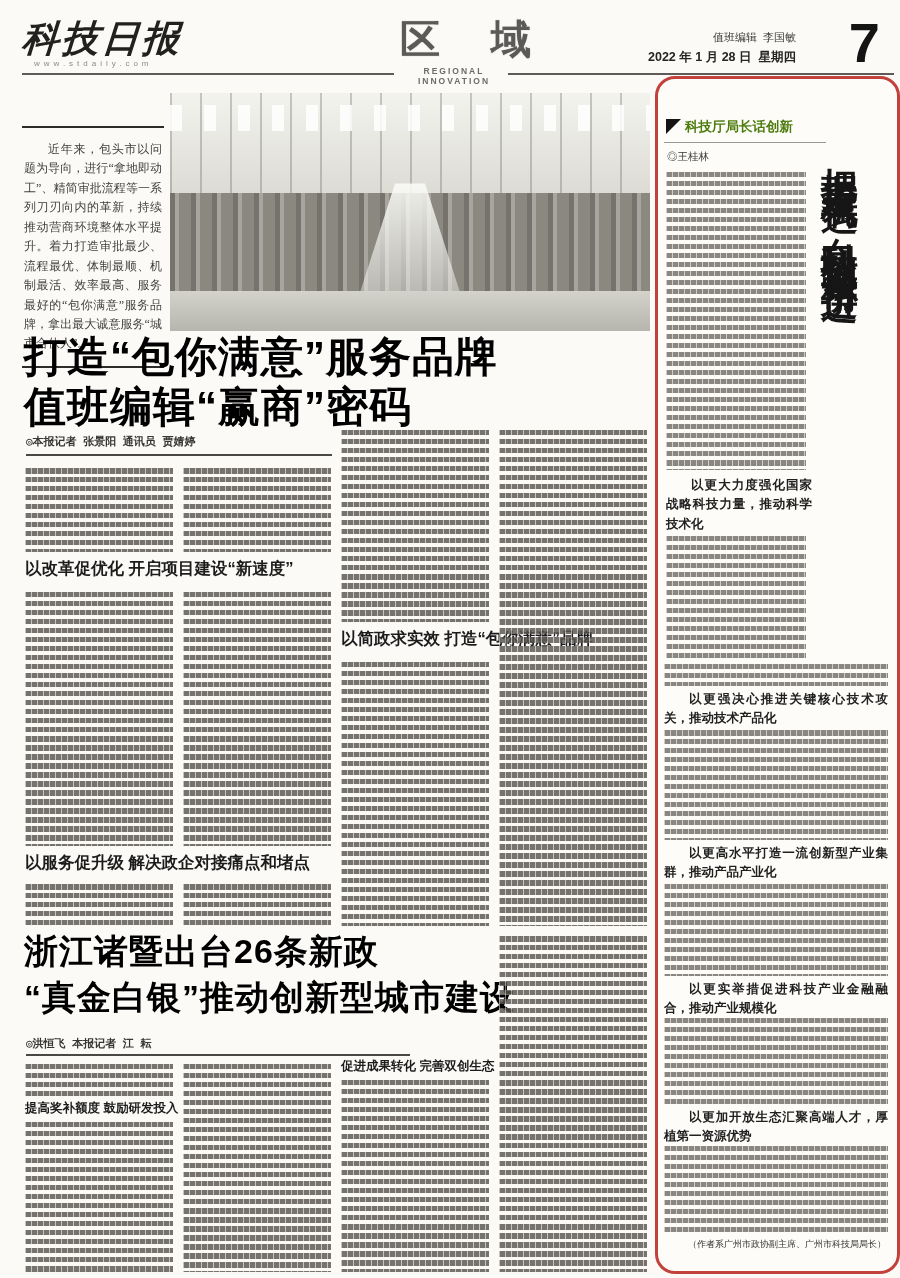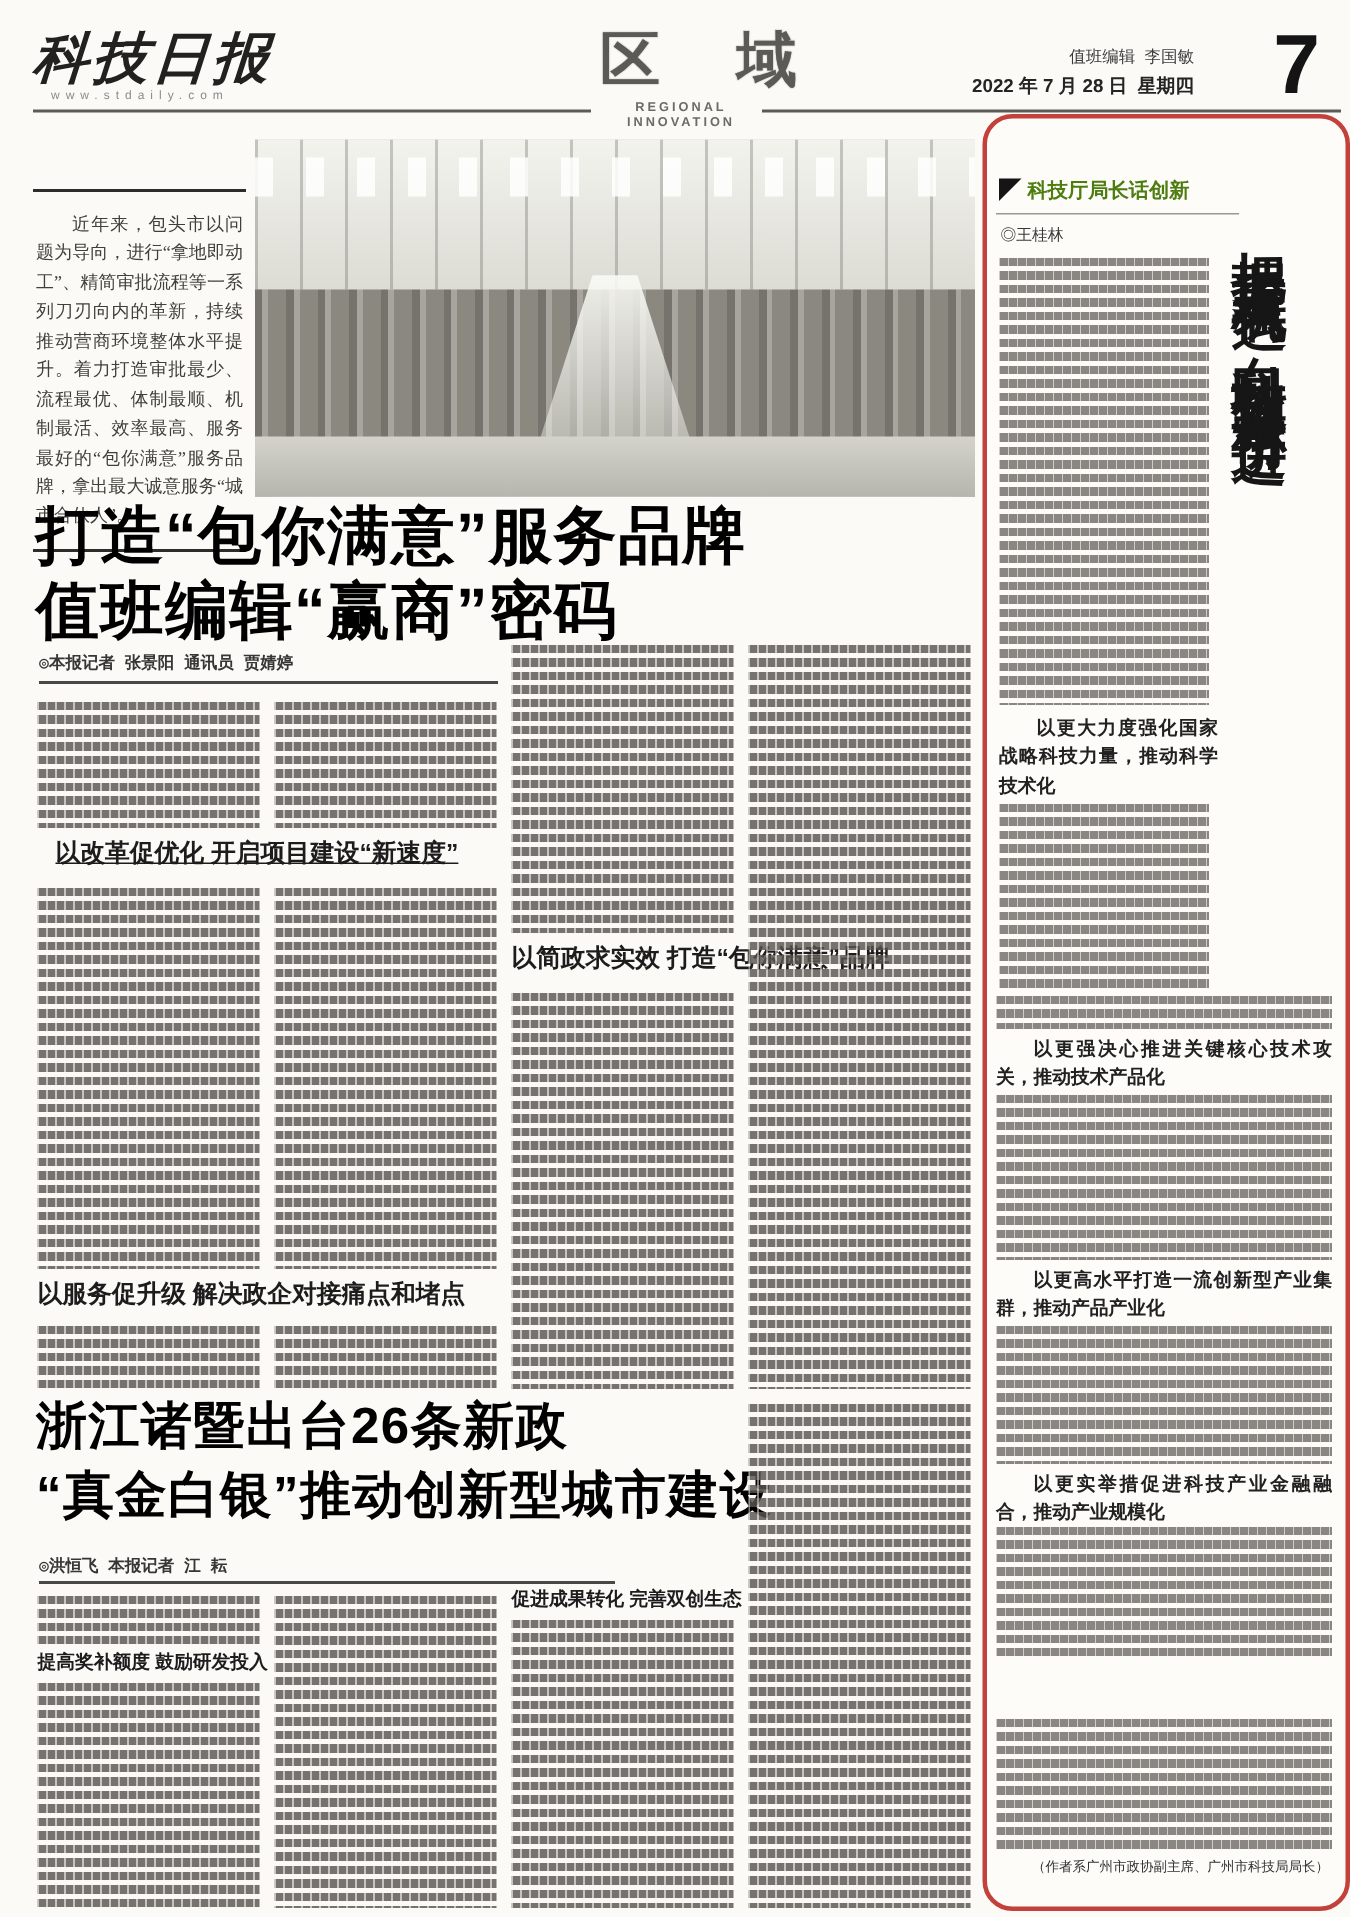--- a/index.html
+++ b/index.html
@@ -84,21 +84,21 @@
   <div class="abs hrule" style="left:22px;top:73px;width:372px;"></div>
   <div class="abs hrule" style="left:508px;top:73px;width:386px;"></div>
 
   <div class="abs section-cn">区 域</div>
   <div class="abs section-en">REGIONAL INNOVATION</div>
 
   <div class="abs editor-line">
     <span>值班编辑</span>&nbsp;&nbsp;<span>李国敏</span>
   </div>
   <div class="abs date-line">
-    <span>2022 年 7 月 28 日</span>&nbsp;&nbsp;<span>星期四</span>
+    <span>2022 年 1 月 28 日</span>&nbsp;&nbsp;<span>星期四</span>
   </div>
   <div class="abs page-num">7</div>
 
   <div class="abs intro">
     <p>近年来，包头市以问题为导向，进行“拿地即动工”、精简审批流程等一系列刀刃向内的革新，持续推动营商环境整体水平提升。着力打造审批最少、流程最优、体制最顺、机制最活、效率最高、服务最好的“包你满意”服务品牌，拿出最大诚意服务“城市合伙人”。</p>
   </div>
 
   <div class="abs photo">
     <div class="ph-ceiling"></div>
     <div class="ph-lights"></div>
@@ -109,21 +109,21 @@
 
   <div class="abs headline h-main" style="left:24px;top:336px;">打造“包你满意”服务品牌</div>
   <div class="abs headline h-main" style="left:24px;top:386px;">值班编辑“赢商”密码</div>
 
   <div class="abs byline" style="left:26px;top:434px;">◎本报记者 张景阳 通讯员 贾婧婷</div>
   <div class="abs hrule" style="left:26px;top:454px;width:306px;height:1.5px;background:#4a4846;"></div>
 
   <div class="sim" style="left:25px;top:468px;width:148px;height:84px;"></div>
   <div class="sim" style="left:183px;top:468px;width:148px;height:84px;"></div>
 
-  <div class="abs subhead-lg" style="left:37px;top:558px;width:312px;text-decoration:underline;">以改革促优化 开启项目建设“新速度”</div>
+  <div class="abs subhead-lg" style="left:25px;top:558px;width:312px;">以改革促优化 开启项目建设“新速度”</div>
 
   <div class="sim" style="left:25px;top:592px;width:148px;height:254px;"></div>
   <div class="sim" style="left:183px;top:592px;width:148px;height:254px;"></div>
 
   <div class="abs subhead-lg" style="left:25px;top:852px;width:312px;">以服务促升级 解决政企对接痛点和堵点</div>
 
   <div class="sim" style="left:25px;top:884px;width:148px;height:42px;"></div>
   <div class="sim" style="left:183px;top:884px;width:148px;height:42px;"></div>
 
   <div class="sim" style="left:341px;top:430px;width:148px;height:192px;"></div>
@@ -170,17 +170,18 @@
   <div class="sim soft" style="left:664px;top:664px;width:224px;height:22px;"></div>
   <div class="rc-subhead" style="left:664px;top:690px;width:224px;">以更强决心推进关键核心技术攻关，推动技术产品化</div>
   <div class="sim soft" style="left:664px;top:730px;width:224px;height:110px;"></div>
 
   <div class="rc-subhead" style="left:664px;top:844px;width:224px;">以更高水平打造一流创新型产业集群，推动产品产业化</div>
   <div class="sim soft" style="left:664px;top:884px;width:224px;height:92px;"></div>
 
   <div class="rc-subhead" style="left:664px;top:980px;width:224px;">以更实举措促进科技产业金融融合，推动产业规模化</div>
   <div class="sim soft" style="left:664px;top:1018px;width:224px;height:86px;"></div>
 
+  <div class="rc-subhead" style="left:664px;top:1108px;width:224px;">以更加开放生态汇聚高端人才，厚植第一资源优势</div>
   <div class="sim soft" style="left:664px;top:1146px;width:224px;height:88px;"></div>
 
   <div class="abs col-footer">（作者系广州市政协副主席、广州市科技局局长）</div>
 
 </div>
 
 </body></html>

